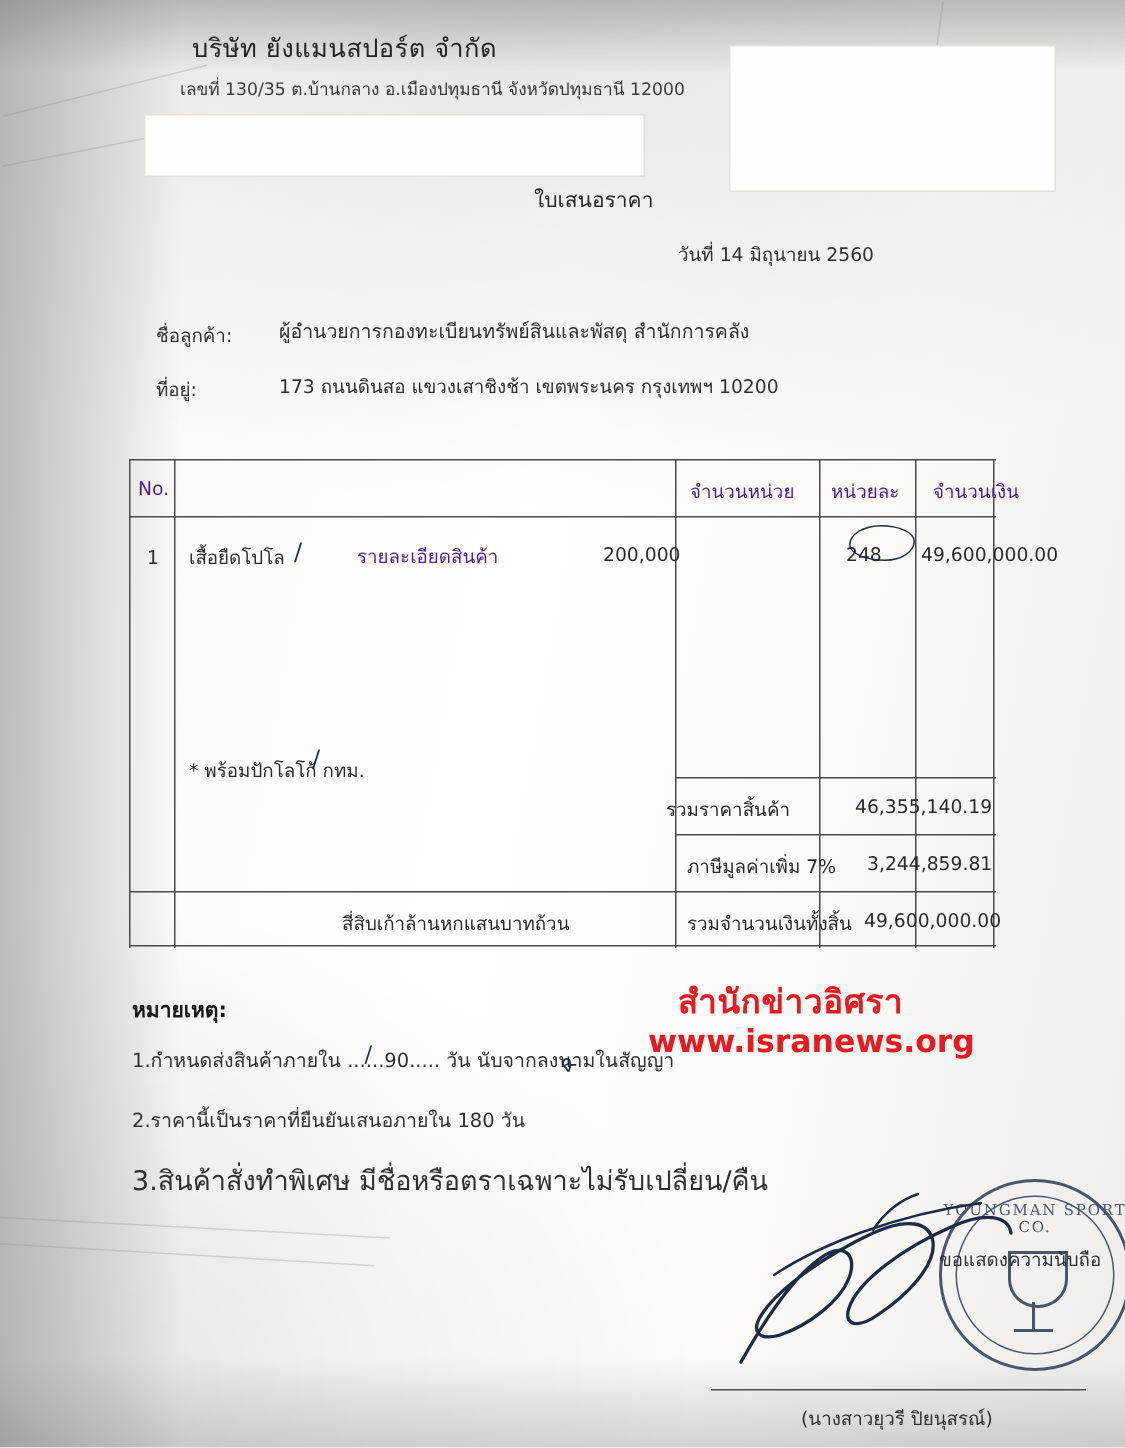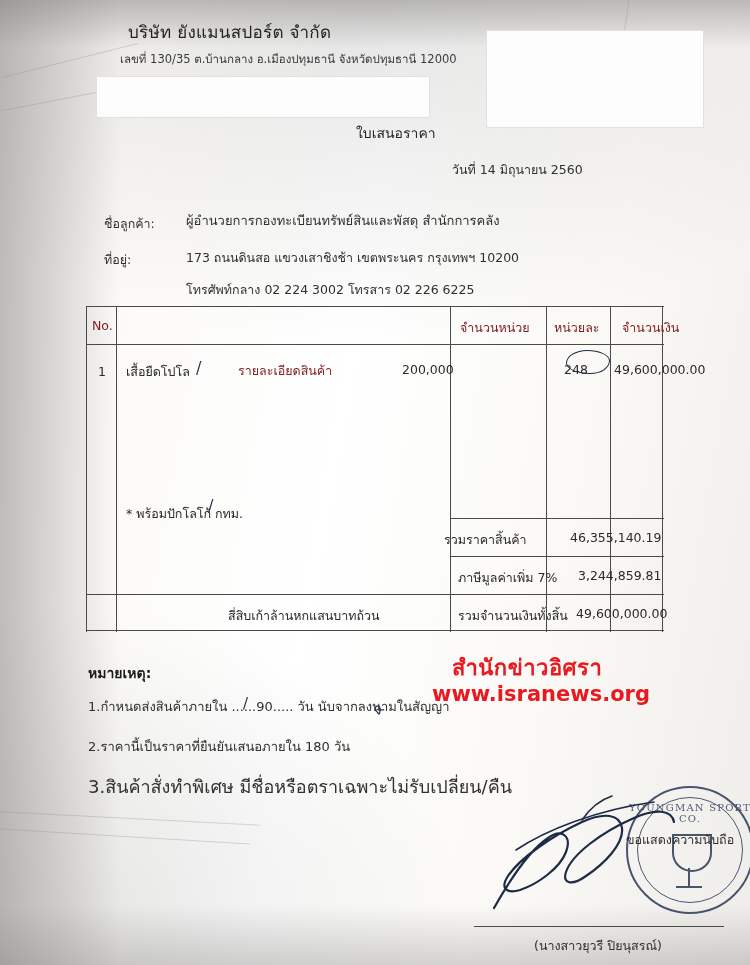--- a/index.html
+++ b/index.html
@@ -106,21 +106,21 @@
     position: absolute;
     left: 86px;
     top: 306px;
     width: 578px;
     height: 326px;
   }
   .tline { position: absolute; background: #4a4a4a; }
   .th {
     position: absolute;
     font-size: 12.5px;
-    color: #7f1d1d;
+    color: #4c1d95;
     white-space: nowrap;
   }
   .td {
     position: absolute;
     font-size: 12.5px;
     color: #2a2a2a;
     white-space: nowrap;
   }
 
   
@@ -241,21 +241,20 @@
     <div class="redact r1"></div>
     <div class="redact r2"></div>
 
     <div class="txt doctitle">ใบเสนอราคา</div>
     <div class="txt docdate">วันที่ 14 มิถุนายน 2560</div>
 
     <div class="txt lbl-customer">ชื่อลูกค้า:</div>
     <div class="txt val-customer">ผู้อำนวยการกองทะเบียนทรัพย์สินและพัสดุ  สำนักการคลัง</div>
     <div class="txt lbl-address">ที่อยู่:</div>
     <div class="txt val-address">173 ถนนดินสอ แขวงเสาชิงช้า เขตพระนคร กรุงเทพฯ 10200</div>
-    <div class="txt val-phone">โทรศัพท์กลาง 02 224 3002 โทรสาร 02 226 6225</div>
 
     <div class="table">
 
       <div class="tline" style="left:0; top:0; width:578px; height:1.4px;"></div>
       <div class="tline" style="left:0; top:324px; width:578px; height:1.4px;"></div>
       <div class="tline" style="left:0; top:0; width:1.4px; height:326px;"></div>
       <div class="tline" style="left:576px; top:0; width:1.4px; height:326px;"></div>
 
       <div class="tline" style="left:0; top:38px; width:578px; height:1.2px;"></div>
 

